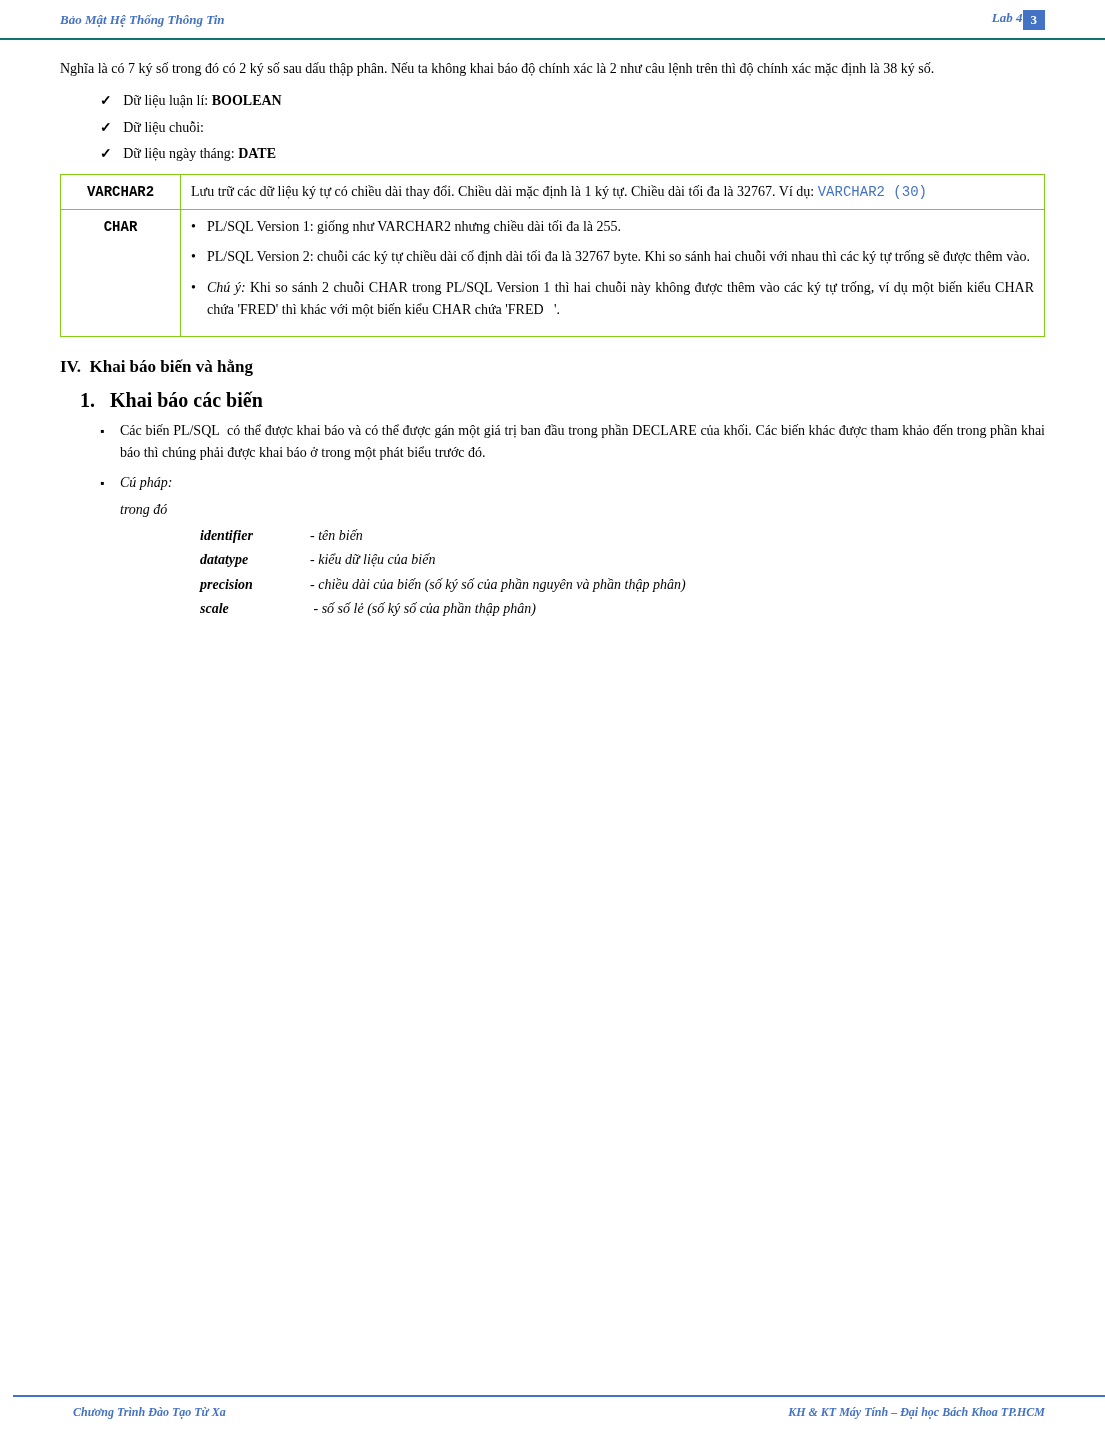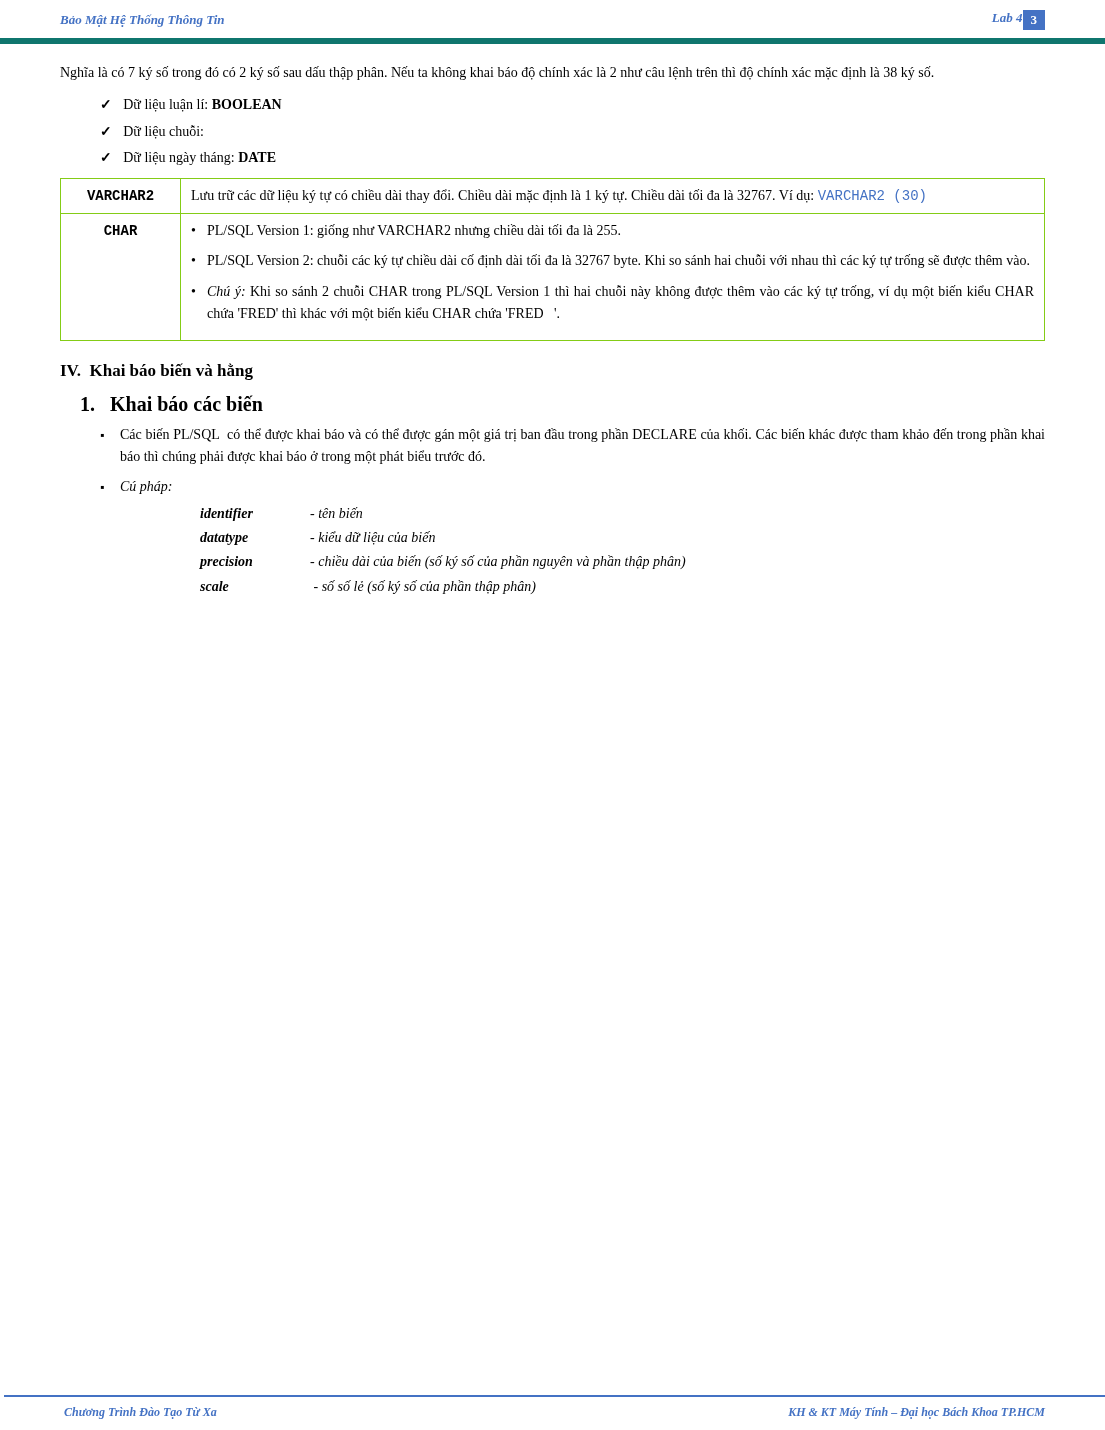--- a/index.html
+++ b/index.html
@@ -18,21 +18,21 @@
       padding: 0;
       position: relative;
       background: #fff;
     }
     
     .header {
       display: flex;
       justify-content: space-between;
       align-items: center;
       padding: 10px 60px 8px 60px;
-      border-bottom: 6px solid #0f766e;
+      border-bottom: 2px solid #0f766e;
       margin-bottom: 18px;
     }
     .header-left {
       color: #4472C4;
       font-size: 13px;
       font-weight: bold;
       font-style: italic;
     }
     .header-right {
       display: flex;
@@ -54,21 +54,21 @@
 
     
     .footer {
       display: flex;
       justify-content: space-between;
       align-items: center;
       padding: 8px 60px 10px 60px;
       border-top: 2px solid #4472C4;
       position: absolute;
       bottom: 0;
-      left: 4px;
+      left: 13px;
       right: 0;
     }
     .footer-left {
       color: #4472C4;
       font-size: 12px;
       font-weight: bold;
       font-style: italic;
     }
     .footer-right {
       color: #4472C4;
@@ -272,20 +272,21 @@
     </div>
 
     <ul class="square-list">
 
       <li>
         Các biến PL/SQL&nbsp; có thể được khai báo và có thể được gán một giá trị ban đầu trong phần DECLARE của khối. Các biến khác được tham khảo đến trong phần khai báo thì chúng phải được khai báo ở trong một phát biểu trước đó.
       </li>
 
       <li>
         <em>Cú pháp:</em>
+        <div style="margin-left: 0; margin-top: 4px; font-style: italic;">trong đó</div>
         <div class="def-table">
           <div class="def-row">
             <span class="def-term">identifier</span>
             <span class="def-desc">- tên biến</span>
           </div>
           <div class="def-row">
             <span class="def-term">datatype</span>
             <span class="def-desc">- kiểu dữ liệu của biến</span>
           </div>
           <div class="def-row">

